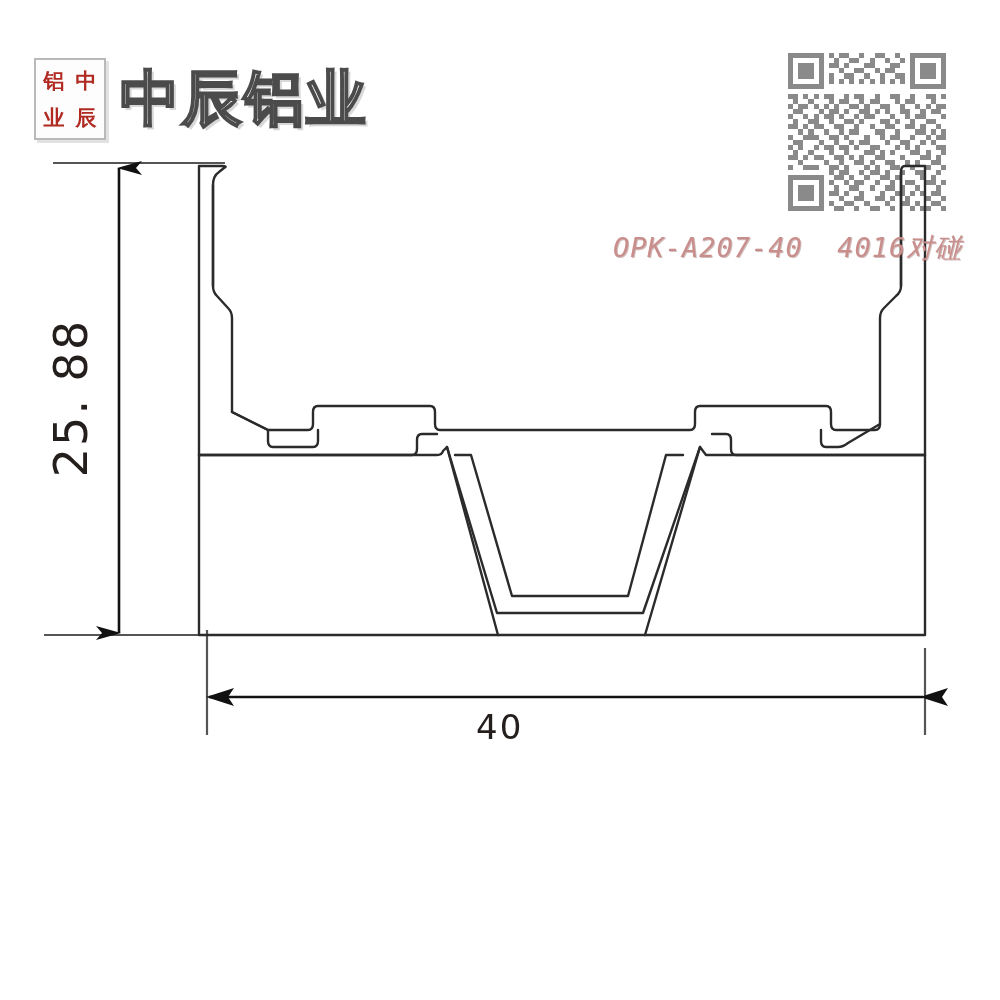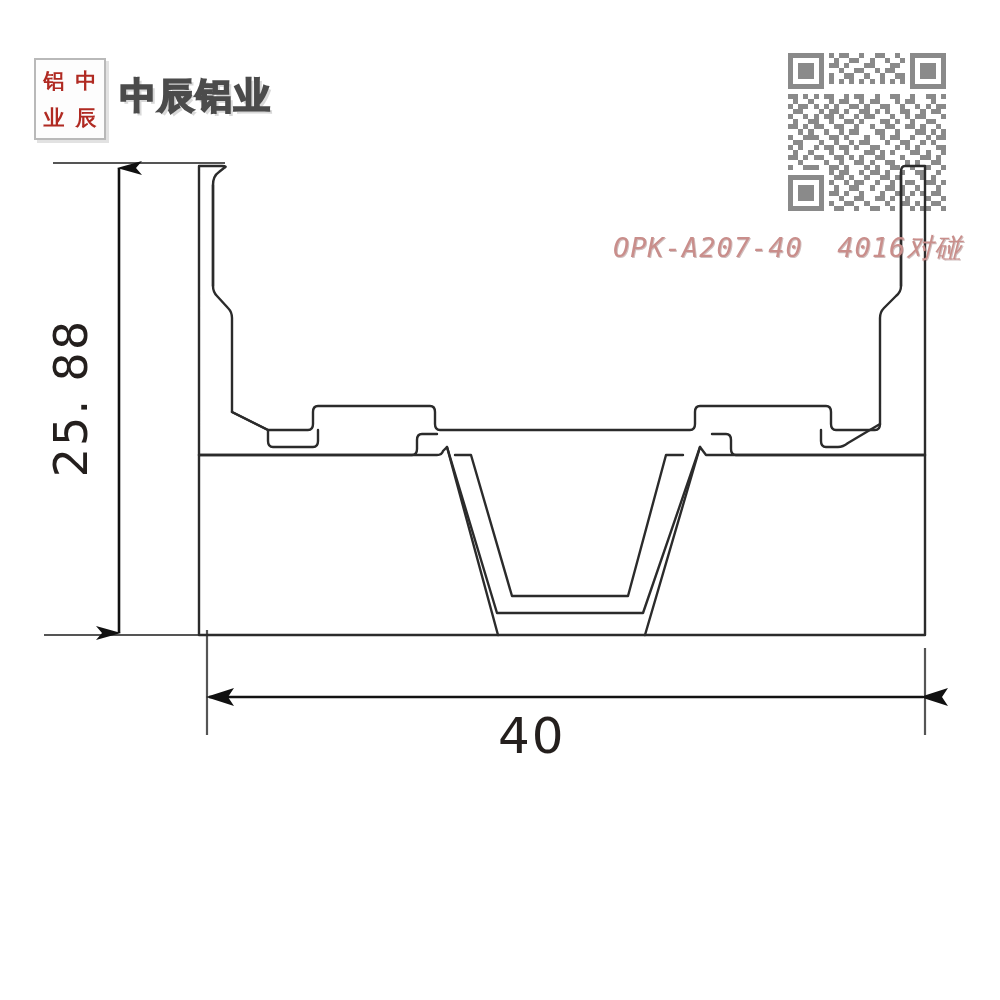--- a/index.html
+++ b/index.html
@@ -45,22 +45,22 @@
     box-sizing: border-box;
   }
   .seal span {
     color: #b02a22;
     font-family: "DejaVu Serif", "Liberation Serif", serif;
     font-weight: bold;
     font-size: 21px;
     line-height: 1;
   }
   .brand {
-    font-family: Liberation Mono, monospace;
-    font-size: 36px;
+    font-family: Liberation Sans, sans-serif;
+    font-size: 60px;
     font-weight: bold;
     line-height: 1;
     color: #ffffff;
     -webkit-text-stroke: 2px #4b4b4b;
     text-shadow: 3px 3px 0 #d8d8d8;
     letter-spacing: 2px;
     white-space: nowrap;
   }
 
   
@@ -106,25 +106,24 @@
     font-size: 46px;
     color: #241f1d;
     letter-spacing: 2px;
     white-space: nowrap;
   }
   .dim-h {
     position: absolute;
     left: 476px;
     top: 707px;
     font-family: "DejaVu Sans", sans-serif;
-    font-size: 50px;
+    font-size: 34px;
     color: #241f1d;
     letter-spacing: 2px;
     white-space: nowrap;
-    margin-left: 22px;
   }
 </style>
 </head>
 <body>
 
 <div id="canvas">
 
   <svg class="qr" viewBox="0 0 33 33" shape-rendering="crispEdges" aria-label="qr-code">
     <rect x="0" y="0" width="33" height="33" fill="#ffffff"></rect>
     <g fill="#8a8a8a">

